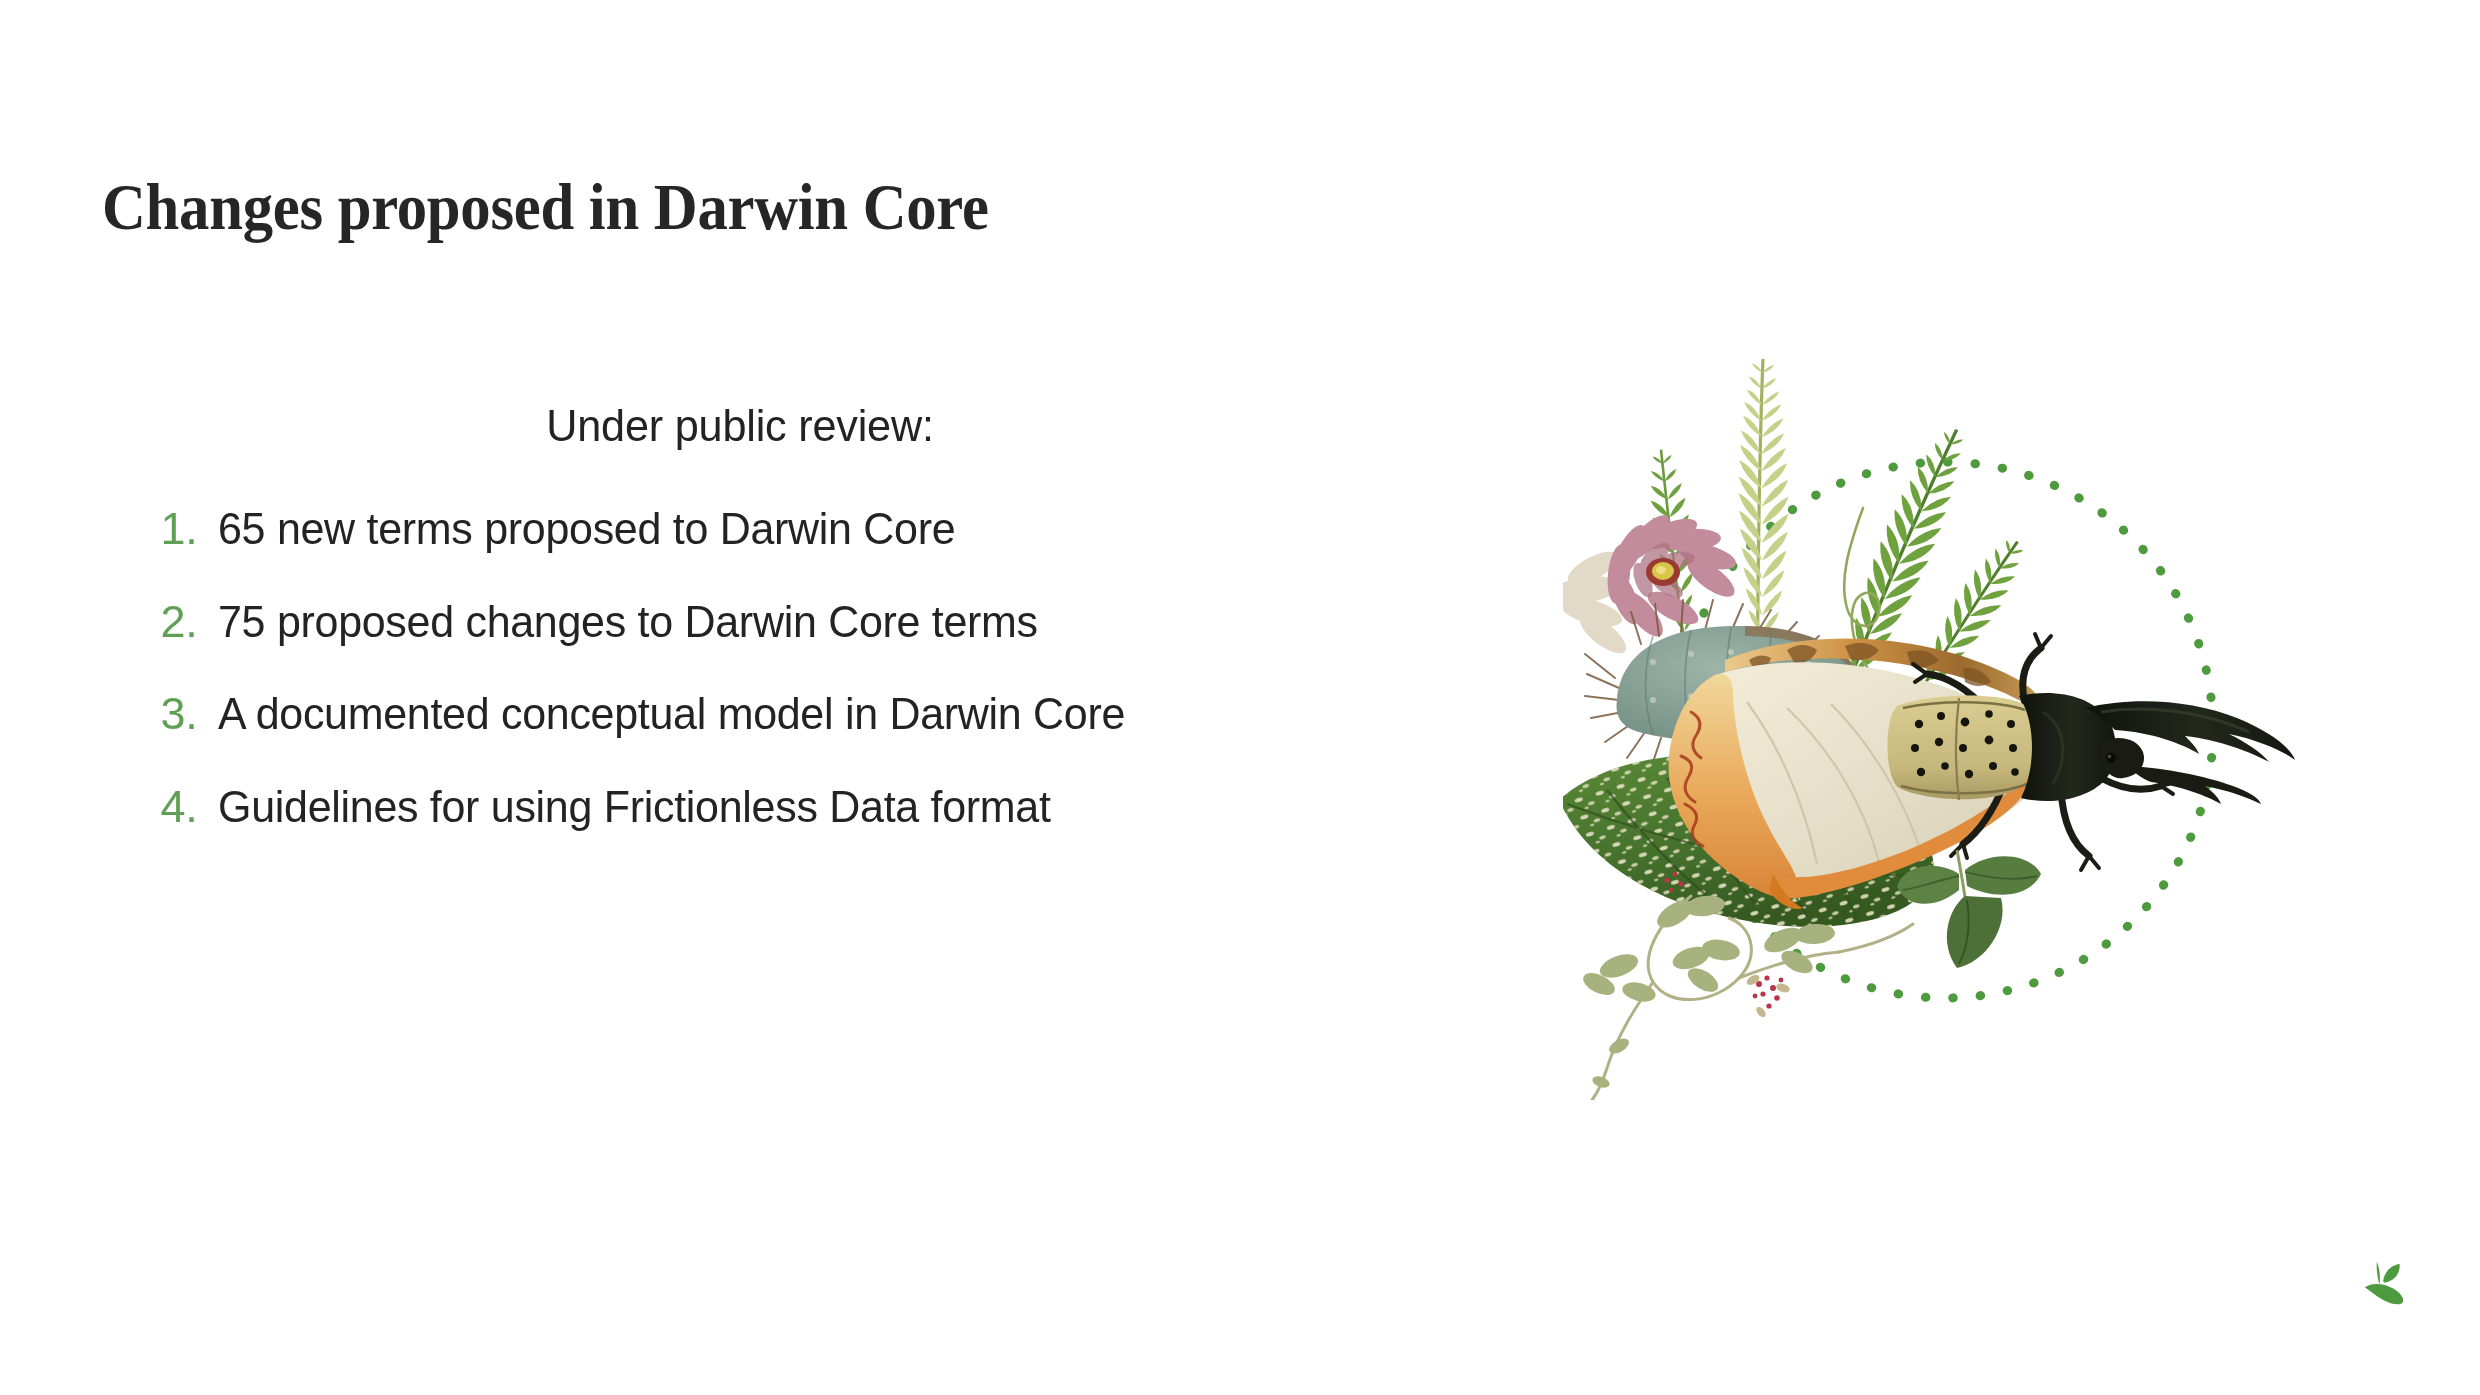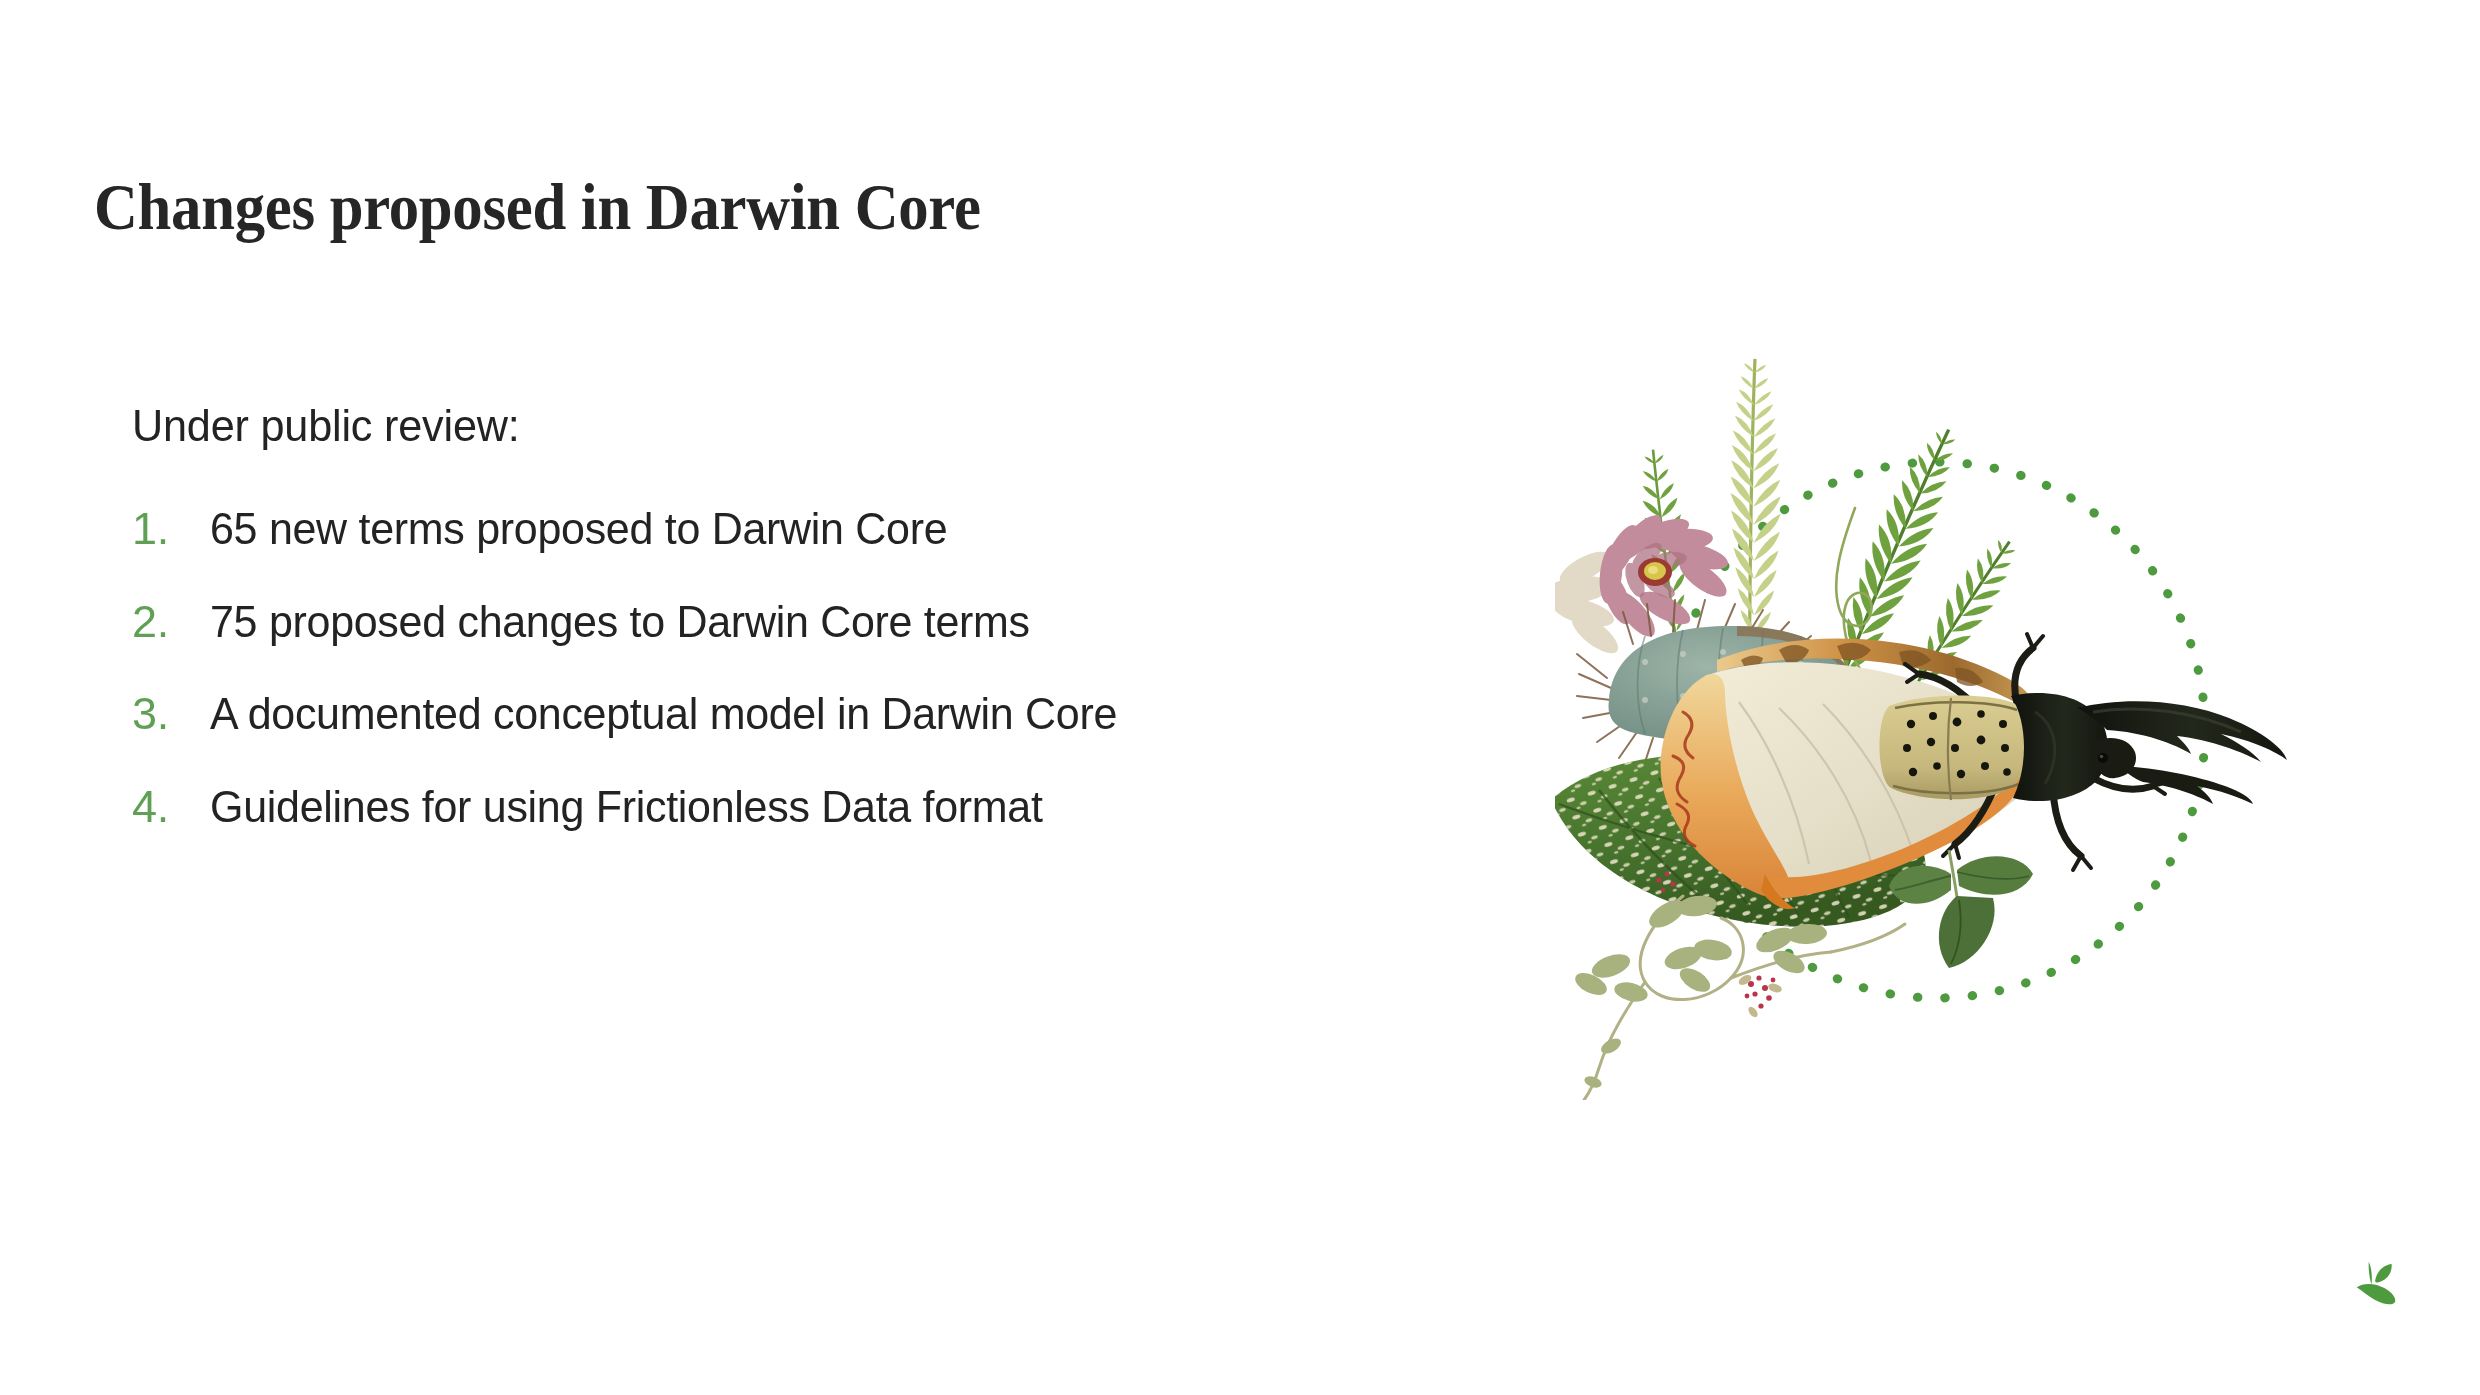--- a/index.html
+++ b/index.html
@@ -13,20 +13,21 @@
     height: 1395px;
     overflow: hidden;
     font-family: "Liberation Sans", sans-serif;
     position: relative;
   }
 
   .slide {
     position: absolute;
     inset: 0;
     background: #ffffff;
+    margin-left: 8px;
   }
 
   
   .slide-title {
     position: absolute;
     left: 94px;
     top: 128px;
     font-family: "Liberation Serif", serif;
     font-weight: bold;
     font-size: 66px;
@@ -37,20 +38,21 @@
     transform-origin: left center;
     white-space: nowrap;
   }
 
   
   .body-block {
     position: absolute;
     left: 132px;
     top: 398px;
     width: 1250px;
+    text-align: center;
   }
   .lead-line {
     font-family: "Liberation Sans", sans-serif;
     font-size: 45px;
     line-height: 1.25;
     color: #232323;
     letter-spacing: -0.2px;
     transform: scaleX(0.96);
     transform-origin: left center;
     white-space: nowrap;

